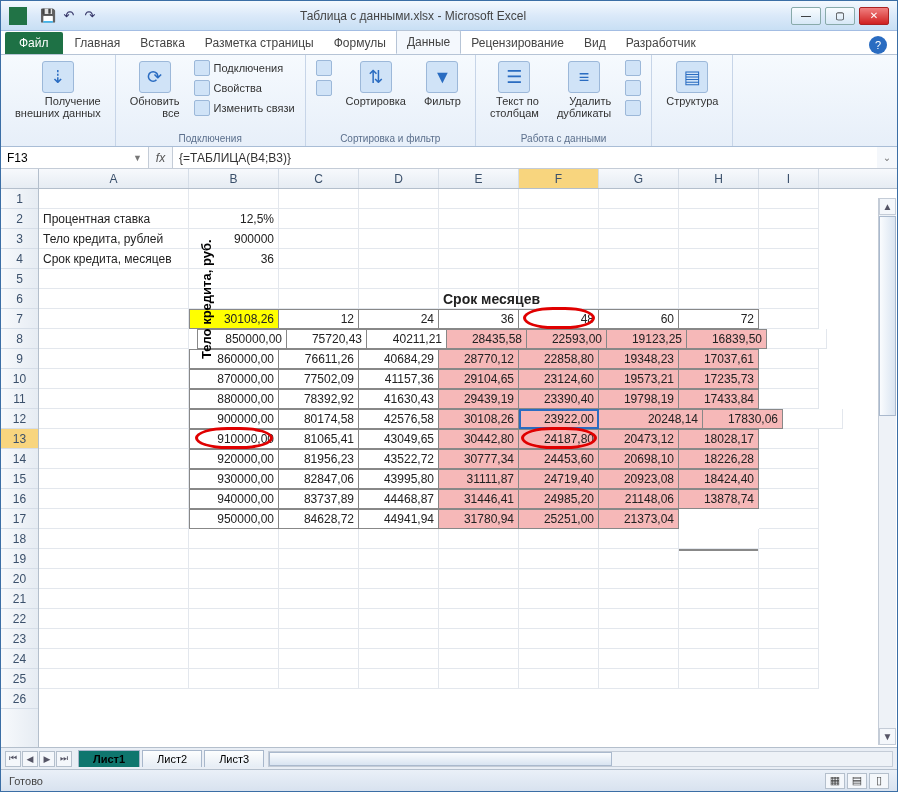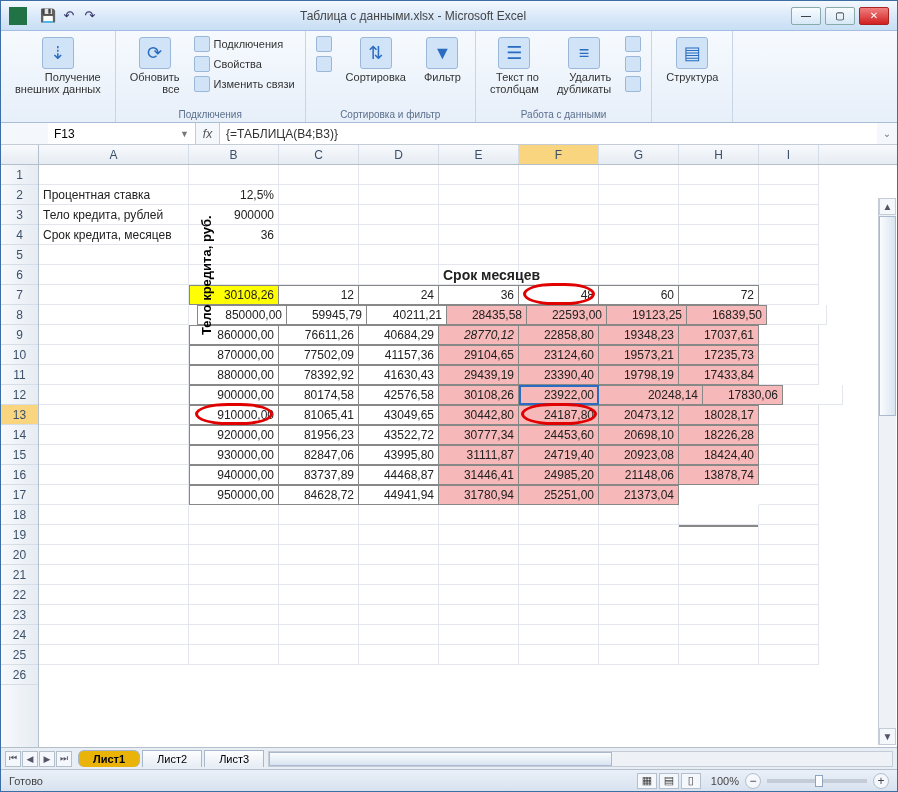--- a/index.html
+++ b/index.html
@@ -31,21 +31,21 @@
 .group-label { font-size: 10px; color: #5b6f8c; text-align: center; margin-top: 2px; }
 .big-btn { display: flex; flex-direction: column; align-items: center; padding: 2px 6px; cursor: pointer; }
 .big-btn .ico { width: 32px; height: 32px; background: #d0e3f7; border: 1px solid #9cb8d9; border-radius: 3px; margin-bottom: 2px; display: flex; align-items: center; justify-content: center; font-size: 18px; color: #2a6cc1; }
 .big-btn .lbl { font-size: 11px; color: #333; text-align: right; line-height: 1.1; }
 .small-row { display: flex; flex-direction: column; gap: 2px; align-items: flex-start; }
 .small-btn { display: flex; align-items: center; gap: 4px; font-size: 11px; color: #333; padding: 1px 2px; cursor: pointer; }
 .small-btn .sico { width: 16px; height: 16px; background: #d0e3f7; border: 1px solid #9cb8d9; border-radius: 2px; }
 
 
 .fxbar { height: 22px; border-bottom: 1px solid #c4ccd7; display: flex; align-items: stretch; background: #f4f7fb; }
-.name-box { width: 148px; border-right: 1px solid #c4ccd7; display: flex; align-items: center; padding: 0 6px; background: #fff; font-size: 12px; margin-left: 47px; }
+.name-box { width: 148px; border-right: 1px solid #c4ccd7; display: flex; align-items: center; padding: 0 6px; background: #fff; font-size: 12px; }
 .name-box .dd { margin-left: auto; color: #777; font-size: 9px; }
 .fx-btn { width: 24px; display: flex; align-items: center; justify-content: center; font-style: italic; color: #555; border-right: 1px solid #c4ccd7; background: #f4f7fb; }
 .formula-input { flex: 1; background: #fff; display: flex; align-items: center; padding: 0 6px; font-size: 12px; color: #333; }
 .fx-expand { width: 20px; display: flex; align-items: center; justify-content: center; color: #777; font-size: 10px; }
 
 
 .grid-area { flex: 1; display: flex; flex-direction: column; overflow: hidden; background: #fff; }
 .col-headers { display: flex; height: 20px; background: linear-gradient(#f7f9fc,#e6ecf3); border-bottom: 1px solid #b4bfcc; }
 .corner { width: 38px; border-right: 1px solid #b4bfcc; }
 .colh { border-right: 1px solid #d5dde7; display: flex; align-items: center; justify-content: center; font-size: 12px; color: #3b506b; }
@@ -67,21 +67,21 @@
 .vlabel { position: absolute; left: 160px; top: 170px; transform: rotate(-90deg); transform-origin: left top; font-weight: bold; font-size: 13px; }
 .hlabel { font-weight: bold; font-size: 14px; }
 
 .red-oval { position: absolute; border: 3px solid #e00000; border-radius: 50%/60%; pointer-events: none; }
 
 
 .sheet-bar { height: 22px; border-top: 1px solid #b4bfcc; display: flex; align-items: center; background: #e9eef5; }
 .sheet-nav { display: flex; gap: 1px; padding: 0 4px; }
 .sheet-nav span { width: 16px; height: 16px; background: #f4f7fb; border: 1px solid #b4bfcc; display: flex; align-items: center; justify-content: center; font-size: 9px; color: #556; cursor: pointer; }
 .sheet-tab { padding: 2px 14px; background: linear-gradient(#fdfefe,#e6edf5); border: 1px solid #a8b7cb; border-bottom: none; font-size: 11px; margin-left: 2px; cursor: pointer; }
-.sheet-tab.active { background: #eab308; font-weight: bold; border-radius: 6px; }
+.sheet-tab.active { background: #0f766e; font-weight: bold; }
 .hscroll { flex: 1; margin: 0 4px; height: 16px; background: #eef2f7; border: 1px solid #c4ccd7; position: relative; }
 .hscroll .thumb { position: absolute; left: 0; top: 0; height: 100%; width: 55%; background: linear-gradient(#fafcfe,#d9e4f1); border: 1px solid #aab9cd; }
 
 
 .status-bar { height: 22px; background: linear-gradient(#eaf0f8,#d8e2ef); border-top: 1px solid #b4bfcc; display: flex; align-items: center; padding: 0 8px; font-size: 11px; color: #444; }
 .status-bar .spacer { flex: 1; }
 .view-btns { display: flex; gap: 2px; }
 .view-btns span { width: 20px; height: 16px; border: 1px solid #b4bfcc; background: #f4f7fb; display: flex; align-items: center; justify-content: center; font-size: 11px; }
 .zoom { display: flex; align-items: center; gap: 6px; margin-left: 10px; }
 .zoom .slider { width: 100px; height: 4px; background: #c4ccd7; position: relative; }
@@ -106,20 +106,32 @@
       <span>↷</span>
     </div>
     <div class="title">Таблица с данными.xlsx - Microsoft Excel</div>
     <div class="win-controls">
       <div class="win-btn">—</div>
       <div class="win-btn">▢</div>
       <div class="win-btn win-close">✕</div>
     </div>
   </div>
 
+  <div class="ribbon-tabs">
+    <div class="file-tab">Файл</div>
+    <div class="tab">Главная</div>
+    <div class="tab">Вставка</div>
+    <div class="tab">Разметка страницы</div>
+    <div class="tab">Формулы</div>
+    <div class="tab active">Данные</div>
+    <div class="tab">Рецензирование</div>
+    <div class="tab">Вид</div>
+    <div class="tab">Разработчик</div>
+    <div class="help">?</div>
+  </div>
 
   <div class="ribbon">
     <div class="group">
       <div class="big-btn">
         <div class="ico">⇣</div>
         <div class="lbl" style="white-space:pre-line">Получение
 внешних данных</div>
       </div>
     </div>
     <div class="group">
@@ -328,34 +340,34 @@
             <div class="cell r tb" style="width: 80px;">24</div>
             <div class="cell r tb" style="width: 80px;">36</div>
             <div class="cell r tb" style="width: 80px;">48</div>
             <div class="cell r tb" style="width: 80px;">60</div>
             <div class="cell r tb" style="width: 80px;">72</div>
             <div class="cell " style="width: 60px;"></div>
           </div>
           <div class="row">
             <div class="cell " style="width: 150px;"></div>
             <div class="cell r tb tb-l" style="width: 90px; margin-left: 8px;">850000,00</div>
-            <div class="cell r tb" style="width: 80px;">59945,79</div>
+            <div class="cell r tb" style="width: 80px;">75720,43</div>
             <div class="cell r tb" style="width: 80px;">40211,21</div>
             <div class="cell r tb hl" style="width: 80px;">28435,58</div>
             <div class="cell r tb hl" style="width: 80px;">22593,00</div>
             <div class="cell r tb hl" style="width: 80px;">19123,25</div>
             <div class="cell r tb hl" style="width: 80px;">16839,50</div>
             <div class="cell " style="width: 60px;"></div>
           </div>
           <div class="row">
             <div class="cell " style="width: 150px;"></div>
             <div class="cell r tb tb-l" style="width: 90px;">860000,00</div>
             <div class="cell r tb" style="width: 80px;">76611,26</div>
             <div class="cell r tb" style="width: 80px;">40684,29</div>
-            <div class="cell r tb hl" style="width: 80px; font-style: italic;">28770,12</div>
+            <div class="cell r tb hl" style="width: 80px;">28770,12</div>
             <div class="cell r tb hl" style="width: 80px;">22858,80</div>
             <div class="cell r tb hl" style="width: 80px;">19348,23</div>
             <div class="cell r tb hl" style="width: 80px;">17037,61</div>
             <div class="cell " style="width: 60px;"></div>
           </div>
           <div class="row">
             <div class="cell " style="width: 150px;"></div>
             <div class="cell r tb tb-l" style="width: 90px;">870000,00</div>
             <div class="cell r tb" style="width: 80px;">77502,09</div>
             <div class="cell r tb" style="width: 80px;">41157,36</div>
@@ -553,28 +565,20 @@
   </div>
 
   <div class="status-bar">
     <span>Готово</span>
     <div class="spacer"></div>
     <div class="view-btns">
       <span>▦</span>
       <span>▤</span>
       <span>▯</span>
     </div>
-    <div class="zoom">
-      <span>100%</span>
-      <span class="zbtn">−</span>
-      <div class="slider">
-          <div class="knob"></div>
-        </div>
-      <span class="zbtn">+</span>
-    </div>
   </div>
 
   <div class="vscroll">
     <div class="arr">▲</div>
     <div class="thumb"></div>
     <div class="arr bot">▼</div>
   </div>
 </div>
 
 </body></html>

